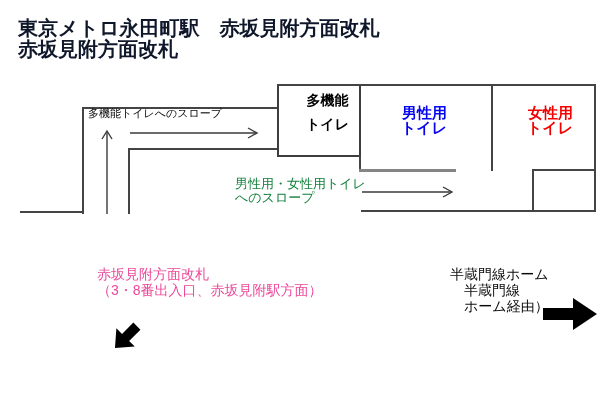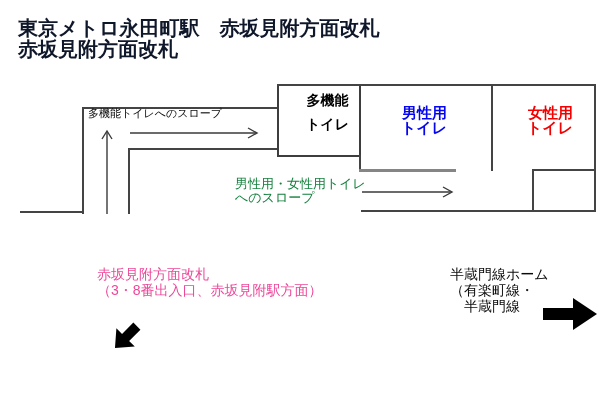--- a/index.html
+++ b/index.html
@@ -111,21 +111,21 @@
   </div>
 
   <svg class="big-arrow" style="left:108px;top:317px;" width="38" height="38" viewBox="0 0 38 38">
     <g transform="rotate(135 19 19)">
       <path d="M5 14 h16 v-8 l15 13 -15 13 v-8 h-16 z" fill="#000"></path>
     </g>
   </svg>
 
   <div class="lbl-platform">
     <div>半蔵門線ホーム</div>
-    <div>（有楽町線・</div>
     <div>　半蔵門線</div>
+    <div>　ホーム経由）</div>
   </div>
 
   <svg class="big-arrow" style="left:542px;top:295px;" width="56" height="38" viewBox="0 0 56 38">
     <path d="M1 13 h30 v-10 l24 16 -24 16 v-10 h-30 z" fill="#000"></path>
   </svg>
 
 </div>
 
 </body></html>

